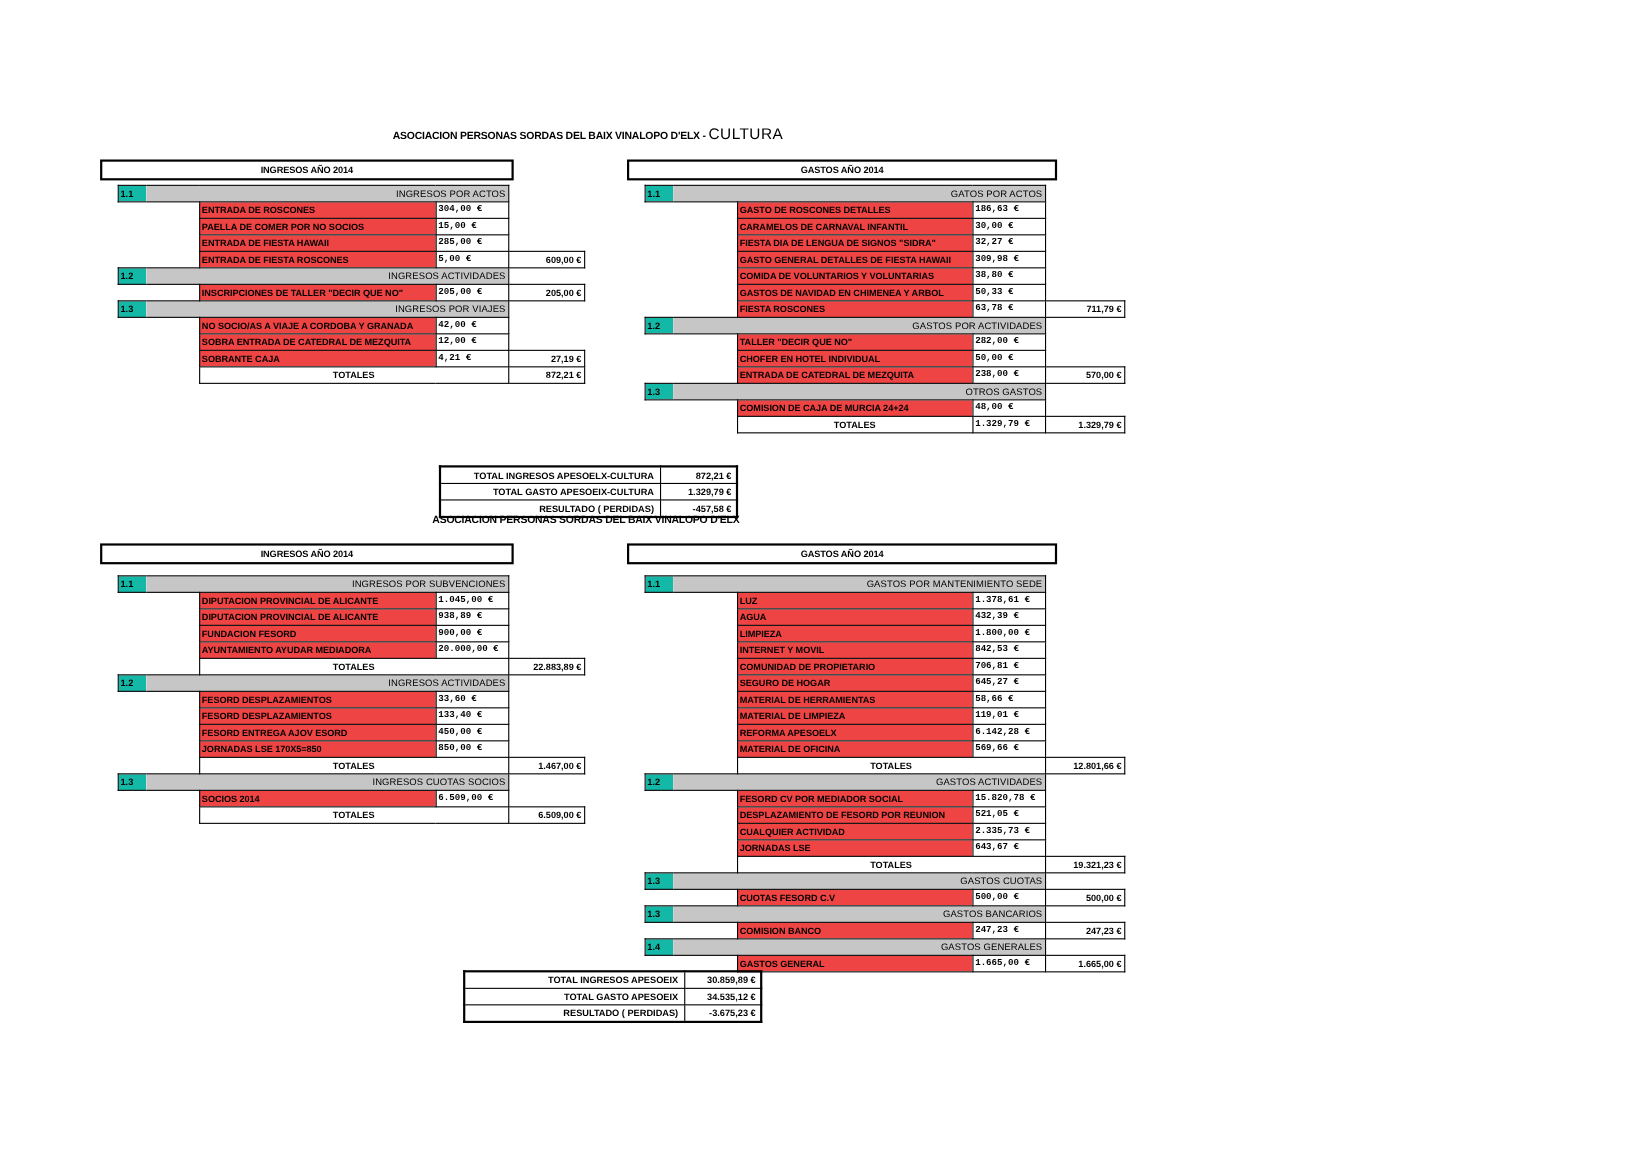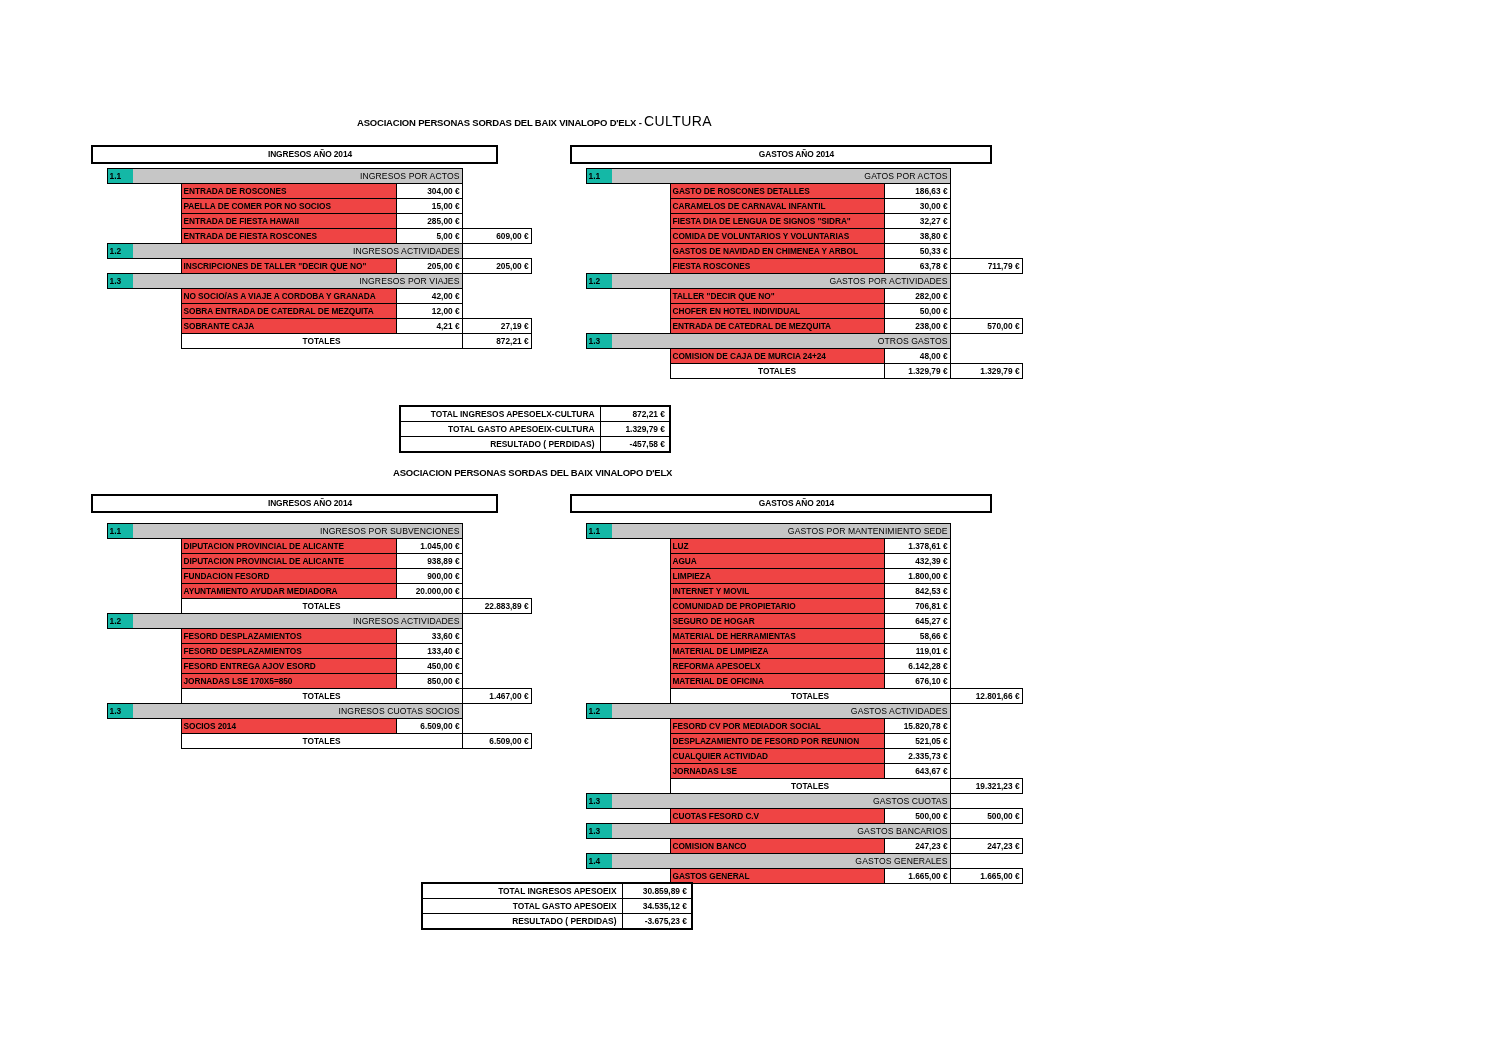--- a/index.html
+++ b/index.html
@@ -53,21 +53,20 @@
   .banner {
     position: absolute;
     border: 2px solid #000;
     height: 15px;
     line-height: 15px;
     text-align: center;
     font-size: 8.4px;
     font-weight: bold;
     letter-spacing: -0.1px;
     background: #ffffff;
-    padding-left: 31px;
   }
 
   
   .sec-num {
     background: #14b8a6;
     text-align: left;
     font-size: 8.4px;
     font-weight: bold;
     border-top: 1px solid #000;
     border-bottom: 1px solid #000;
@@ -95,23 +94,24 @@
     font-weight: bold;
     font-size: 8.3px;
     letter-spacing: -0.05px;
     text-align: left;
     background: #ef4444;
   }
   .item-amt {
     border: 1px solid #000;
     font-weight: bold;
     font-size: 8.3px;
-    text-align: right;
+    text-align: left;
     padding-right: 4px;
     background: #fff;
+    font-family: Liberation Mono, monospace;
   }
   .sub-amt {
     border: 1px solid #000;
     font-weight: bold;
     font-size: 8.3px;
     text-align: right;
     padding-right: 4px;
     background: #fff;
   }
   .sub-empty { background: #fff; }
@@ -275,20 +275,26 @@
         <td class="sub-empty"></td>
       </tr>
       <tr>
         <td class="pad" colspan="3"></td>
         <td class="item-label">FIESTA DIA DE LENGUA DE SIGNOS "SIDRA"</td>
         <td class="item-amt">32,27 €</td>
         <td class="sub-empty"></td>
       </tr>
       <tr>
         <td class="pad" colspan="3"></td>
+        <td class="item-label">GASTO GENERAL DETALLES DE FIESTA HAWAII</td>
+        <td class="item-amt">309,98 €</td>
+        <td class="sub-empty"></td>
+      </tr>
+      <tr>
+        <td class="pad" colspan="3"></td>
         <td class="item-label">COMIDA DE VOLUNTARIOS Y VOLUNTARIAS</td>
         <td class="item-amt">38,80 €</td>
         <td class="sub-empty"></td>
       </tr>
       <tr>
         <td class="pad" colspan="3"></td>
         <td class="item-label">GASTOS DE NAVIDAD EN CHIMENEA Y ARBOL</td>
         <td class="item-amt">50,33 €</td>
         <td class="sub-empty"></td>
       </tr>
@@ -336,21 +342,21 @@
       </tr>
       <tr>
         <td class="pad" colspan="3"></td>
         <td class="totales-label">TOTALES</td>
         <td class="item-amt">1.329,79 €</td>
         <td class="sub-amt">1.329,79 €</td>
       </tr>
     </tbody>
   </table>
 
-  <table class="summary outer" style="left:399px; top:405px; width:270px;">
+  <table class="summary outer" style="left:399px; top:423px; width:270px;">
     <colgroup>
         <col style="width:200px">
         <col style="width:70px">
       </colgroup>
     <tbody>
       <tr>
         <td class="s-label">TOTAL INGRESOS APESOELX-CULTURA</td>
         <td class="s-val">872,21 €</td>
       </tr>
       <tr>
@@ -542,21 +548,21 @@
       </tr>
       <tr>
         <td class="pad" colspan="3"></td>
         <td class="item-label">REFORMA APESOELX</td>
         <td class="item-amt">6.142,28 €</td>
         <td class="sub-empty"></td>
       </tr>
       <tr>
         <td class="pad" colspan="3"></td>
         <td class="item-label">MATERIAL DE OFICINA</td>
-        <td class="item-amt">676,10 €</td>
+        <td class="item-amt">569,66 €</td>
         <td class="sub-empty"></td>
       </tr>
       <tr>
         <td class="pad" colspan="3"></td>
         <td class="totales-label" colspan="2">TOTALES</td>
         <td class="sub-amt">12.801,66 €</td>
       </tr>
 
       <tr>
         <td class="sec-blank"></td>

